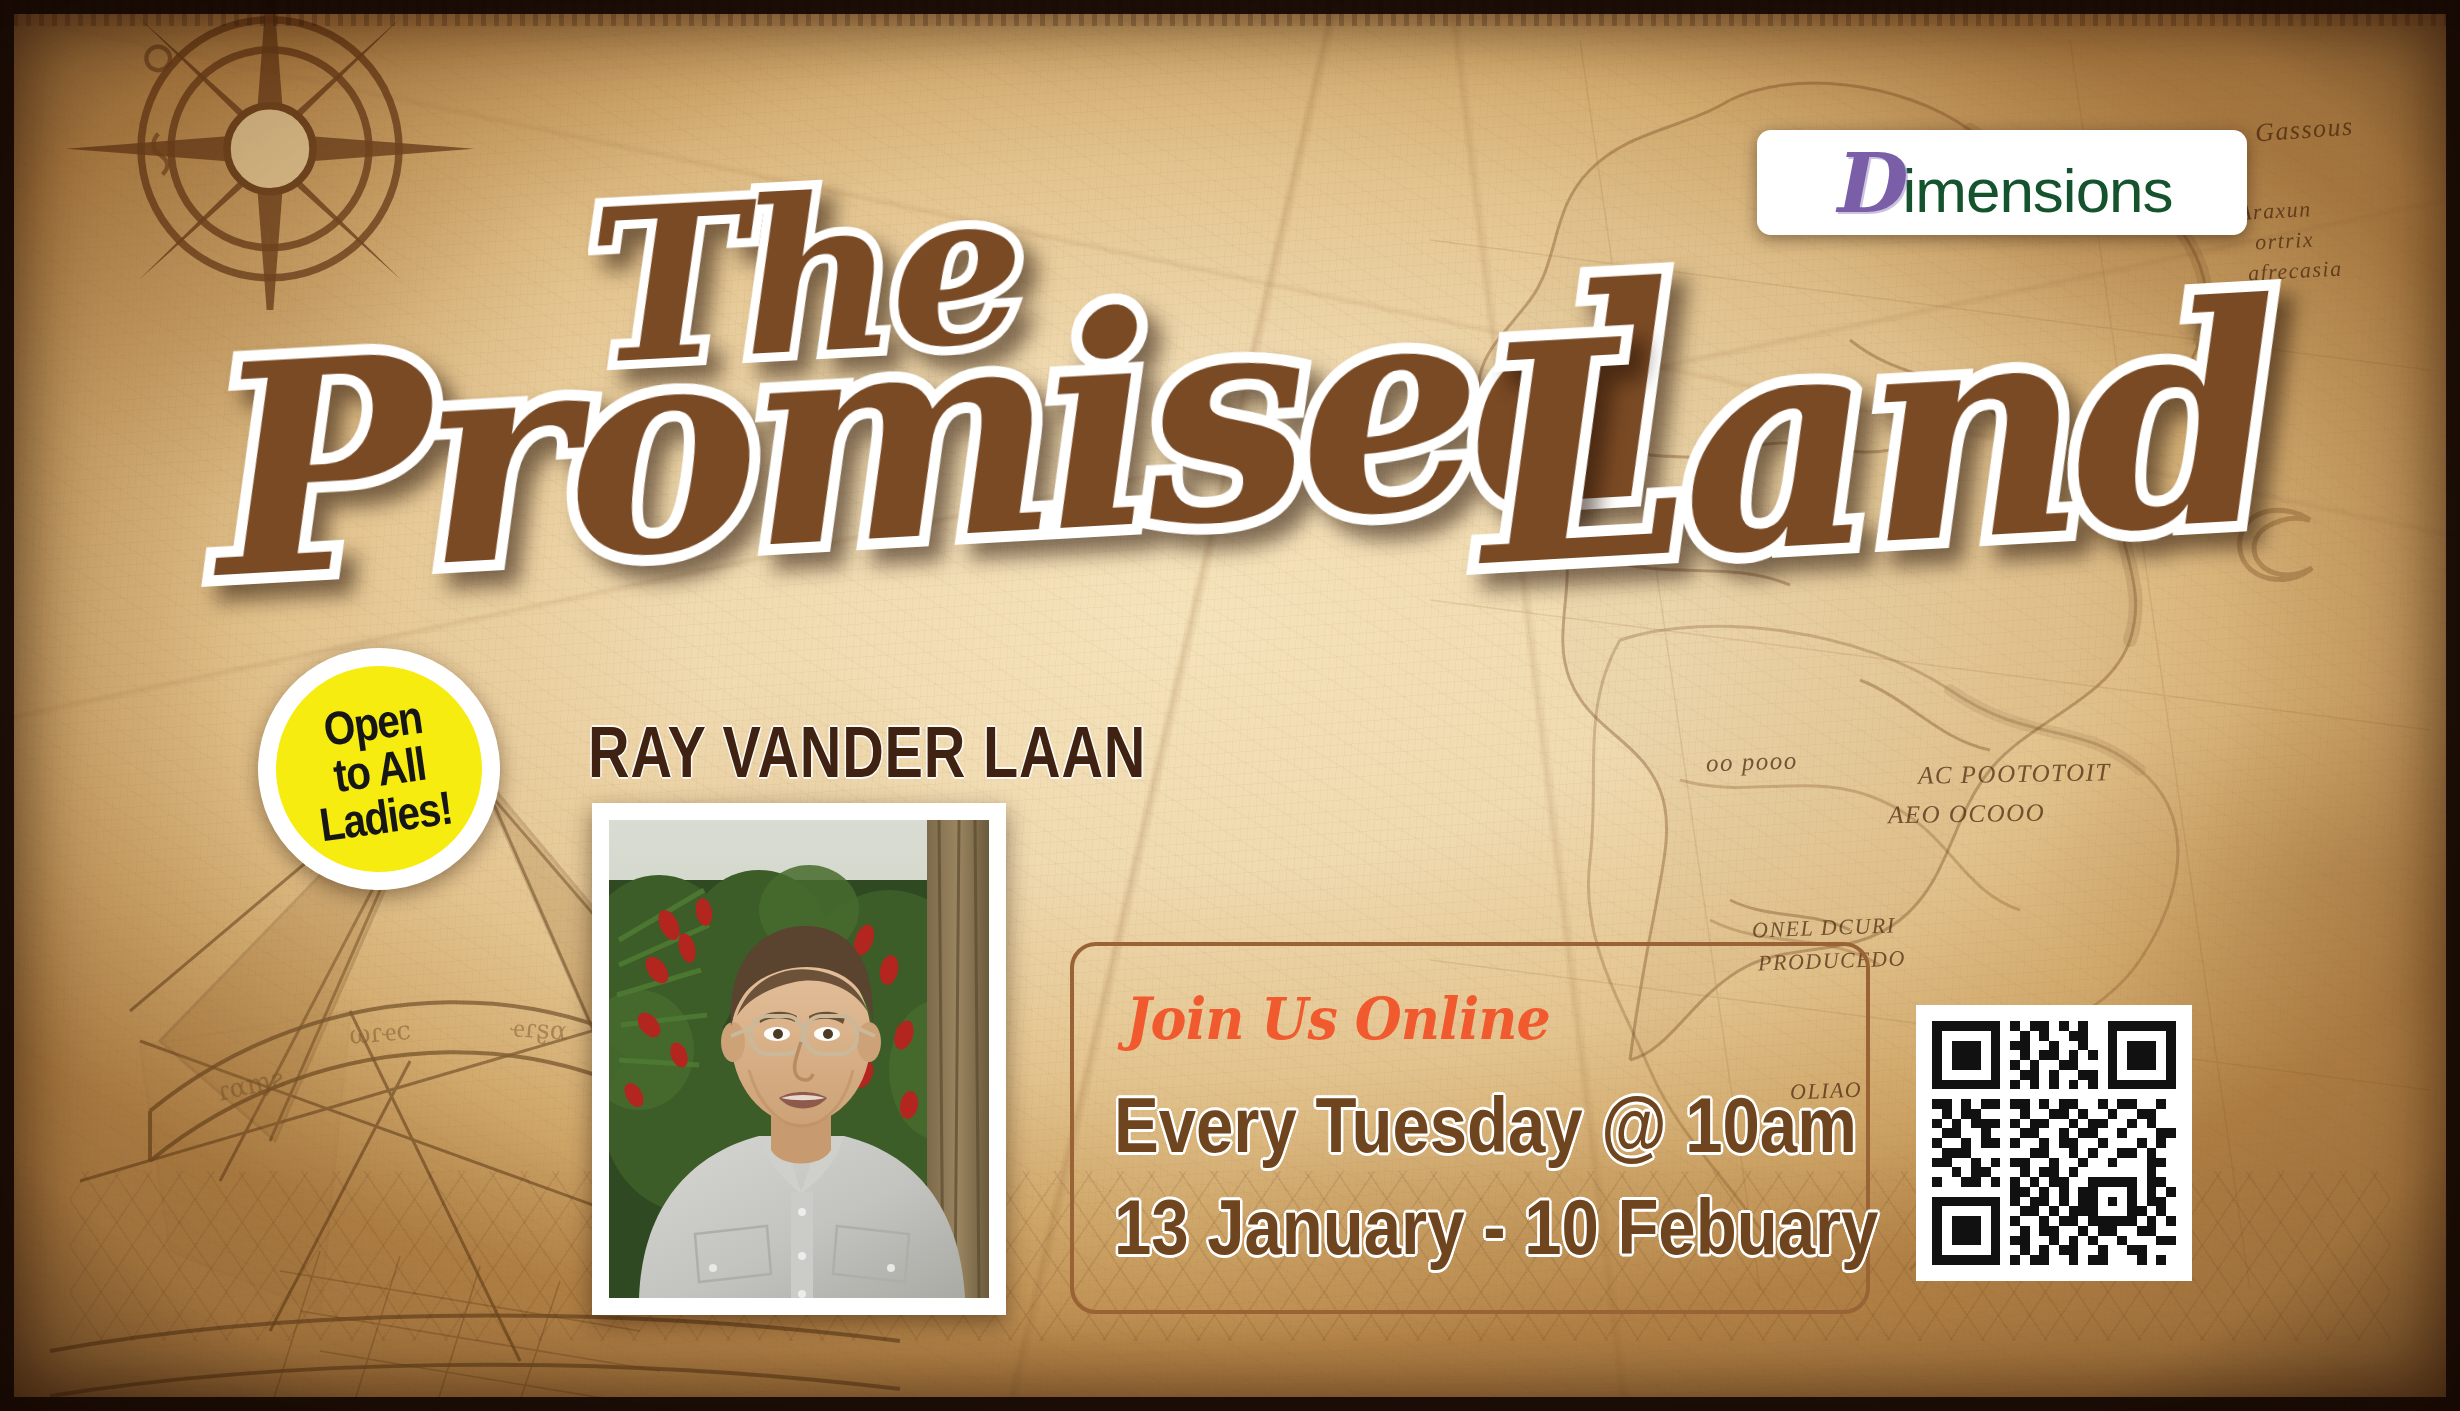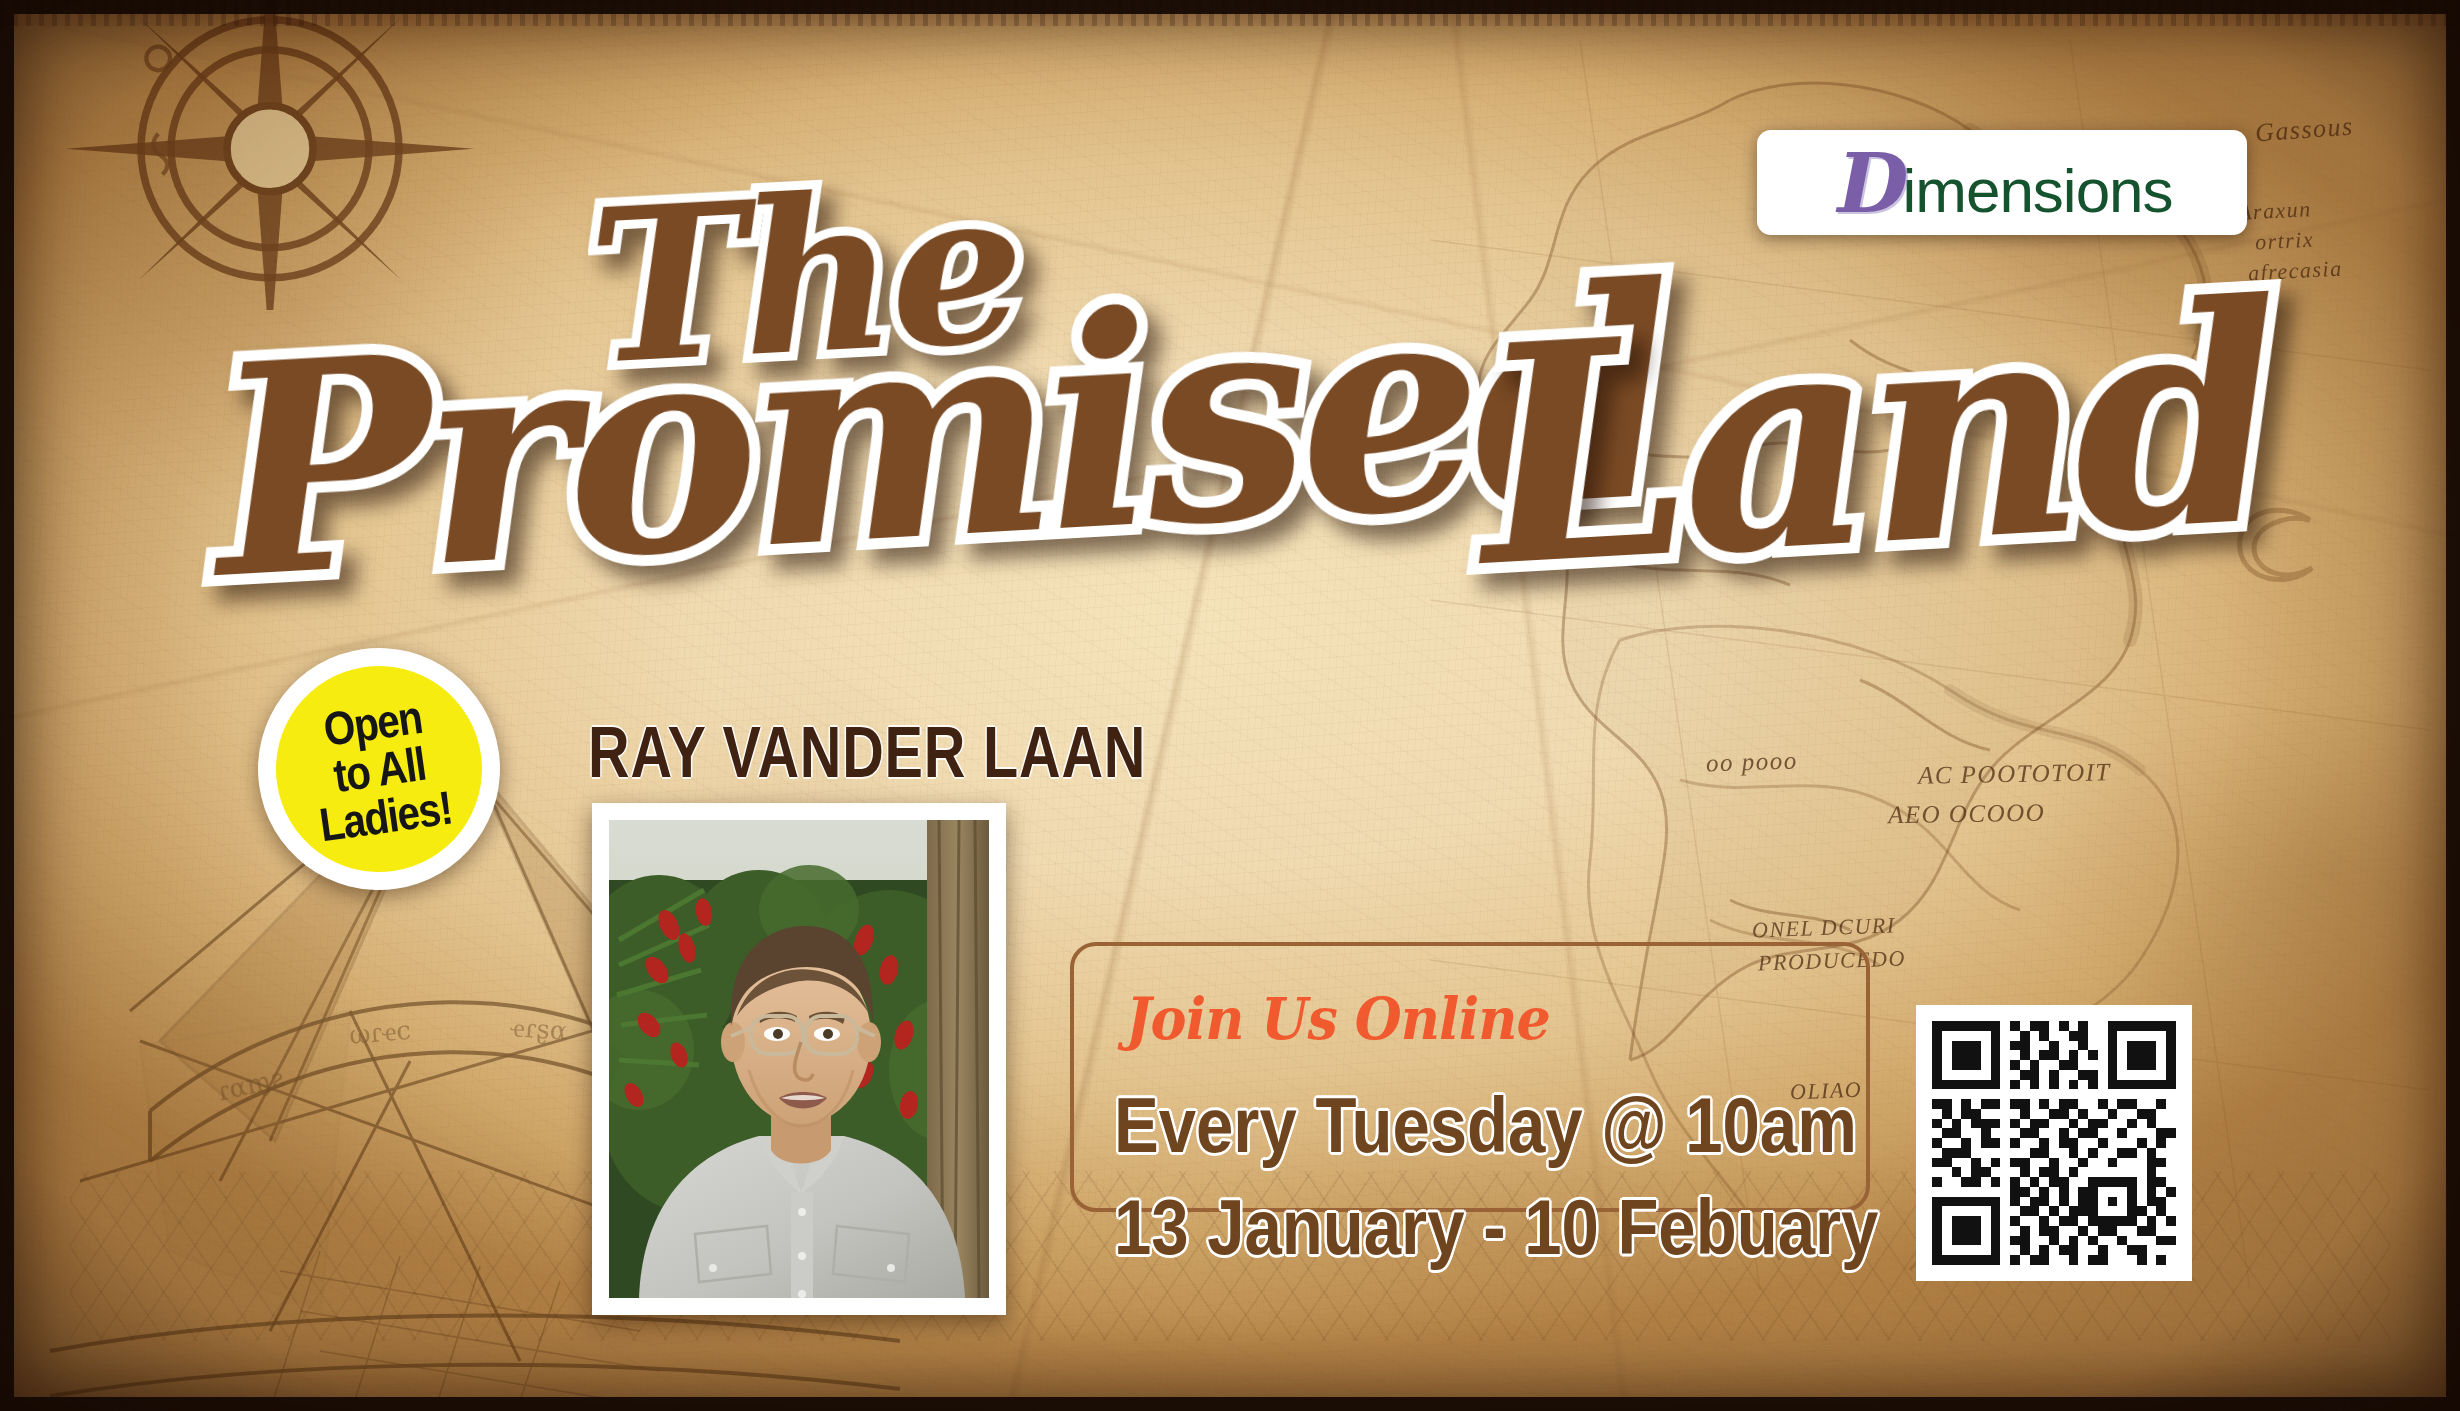--- a/index.html
+++ b/index.html
@@ -250,21 +250,21 @@
     padding: 17px;
     box-shadow: 0 8px 22px rgba(35,14,3,.48);
   }
   .photo { position: relative; width: 100%; height: 100%; overflow: hidden; background: #4e5a36; }
   .photo svg { display: block; width: 100%; height: 100%; }
 
   
   .info-box {
     position: absolute;
     left: 1070px; top: 942px;
-    width: 800px; height: 270px;
+    width: 800px; height: 372px;
     border: 4px solid #9a6336;
     border-radius: 26px;
     text-align: right;
   }
   .join-online {
     position: absolute; left: 52px; top: 44px;
     font-family: "DejaVu Serif", serif;
     font-style: italic;
     font-weight: 700;
     font-size: 58px;

